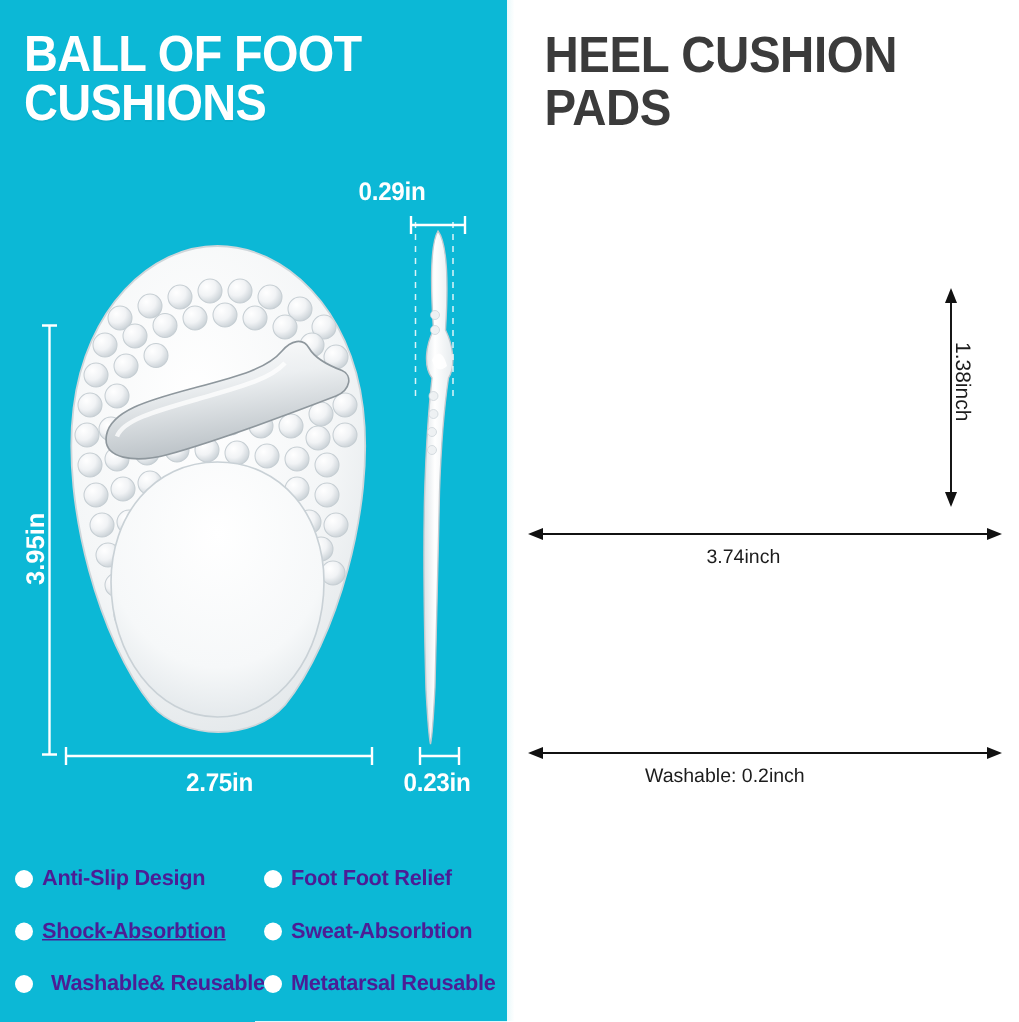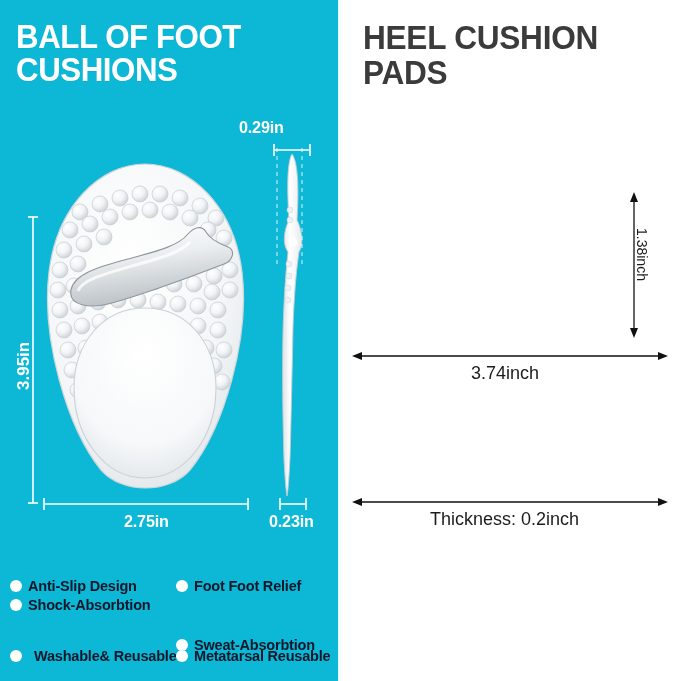--- a/index.html
+++ b/index.html
@@ -49,34 +49,34 @@
     position:absolute;color:#ffffff;font-weight:bold;font-size:17px;
     letter-spacing:-0.2px;transform:scaleX(0.95);transform-origin:left center;
     white-space:nowrap;
   }
   .vert-label{
     position:absolute;color:#ffffff;font-weight:bold;font-size:17px;
     white-space:nowrap;transform:rotate(-90deg);transform-origin:left top;
   }
 
   .dim-label-right{
-    position:absolute;color:#1c1c1c;font-size:18px;white-space:nowrap;
+    position:absolute;color:#1c1c1c;font-size:13px;white-space:nowrap;
   }
   .vert-label-right{
     position:absolute;color:#1c1c1c;font-size:14px;white-space:nowrap;
     transform:rotate(90deg);transform-origin:left top;
   }
 
   
   .features-left{
     position:absolute;left:0;top:570px;width:338px;height:111px;
   }
   .feat-l{
     position:absolute;display:flex;align-items:center;gap:6px;
-    color:#0f172a;font-weight:bold;font-size:14.5px;white-space:nowrap;
+    color:#4c1d95;font-weight:bold;font-size:14.5px;white-space:nowrap;
     letter-spacing:-0.2px;
   }
   .dot-w{
     width:12px;height:12px;border-radius:50%;background:#ffffff;flex:none;
   }
   .features-right{
     position:absolute;left:338px;top:570px;width:341px;height:111px;
   }
 </style>
 </head>
@@ -251,25 +251,25 @@
 
     <div class="features-left">
       <div class="feat-l" style="left:10px;top:8px;">
         <span class="dot-w"></span>
         <span>Anti-Slip Design</span>
       </div>
       <div class="feat-l" style="left:176px;top:8px;">
         <span class="dot-w"></span>
         <span>Foot Foot Relief</span>
       </div>
-      <div class="feat-l" style="left:10px;top:27px;">
+      <div class="feat-l" style="left:10px;top:43px;text-decoration:underline;">
         <span class="dot-w"></span>
         <span>Shock-Absorbtion</span>
       </div>
-      <div class="feat-l" style="left:176px;top:43px;margin-top:24px;">
+      <div class="feat-l" style="left:176px;top:43px;">
         <span class="dot-w"></span>
         <span>Sweat-Absorbtion</span>
       </div>
       <div class="feat-l" style="left:10px;top:78px;gap:12px;">
         <span class="dot-w"></span>
         <span>Washable&amp; Reusable</span>
       </div>
       <div class="feat-l" style="left:176px;top:78px;">
         <span class="dot-w"></span>
         <span>Metatarsal Reusable</span>
@@ -296,21 +296,21 @@
       <polygon points="2,6 12,2 12,10" fill="#111111"></polygon>
       <polygon points="318,6 308,2 308,10" fill="#111111"></polygon>
     </svg>
     <div class="dim-label-right" style="left:133px;top:363px;">3.74inch</div>
 
     <svg style="position:absolute;left:12px;top:496px;width:320px;height:12px;" viewBox="0 0 320 12">
       <line x1="10" y1="6" x2="310" y2="6" stroke="#111111" stroke-width="1.3"></line>
       <polygon points="2,6 12,2 12,10" fill="#111111"></polygon>
       <polygon points="318,6 308,2 308,10" fill="#111111"></polygon>
     </svg>
-    <div class="dim-label-right" style="left:92px;top:509px;">Thickness: 0.2inch</div>
+    <div class="dim-label-right" style="left:92px;top:509px;">Washable: 0.2inch</div>
 
     <div class="features-right">
       
       
       
       
     </div>
   </div>
 
 </div>

